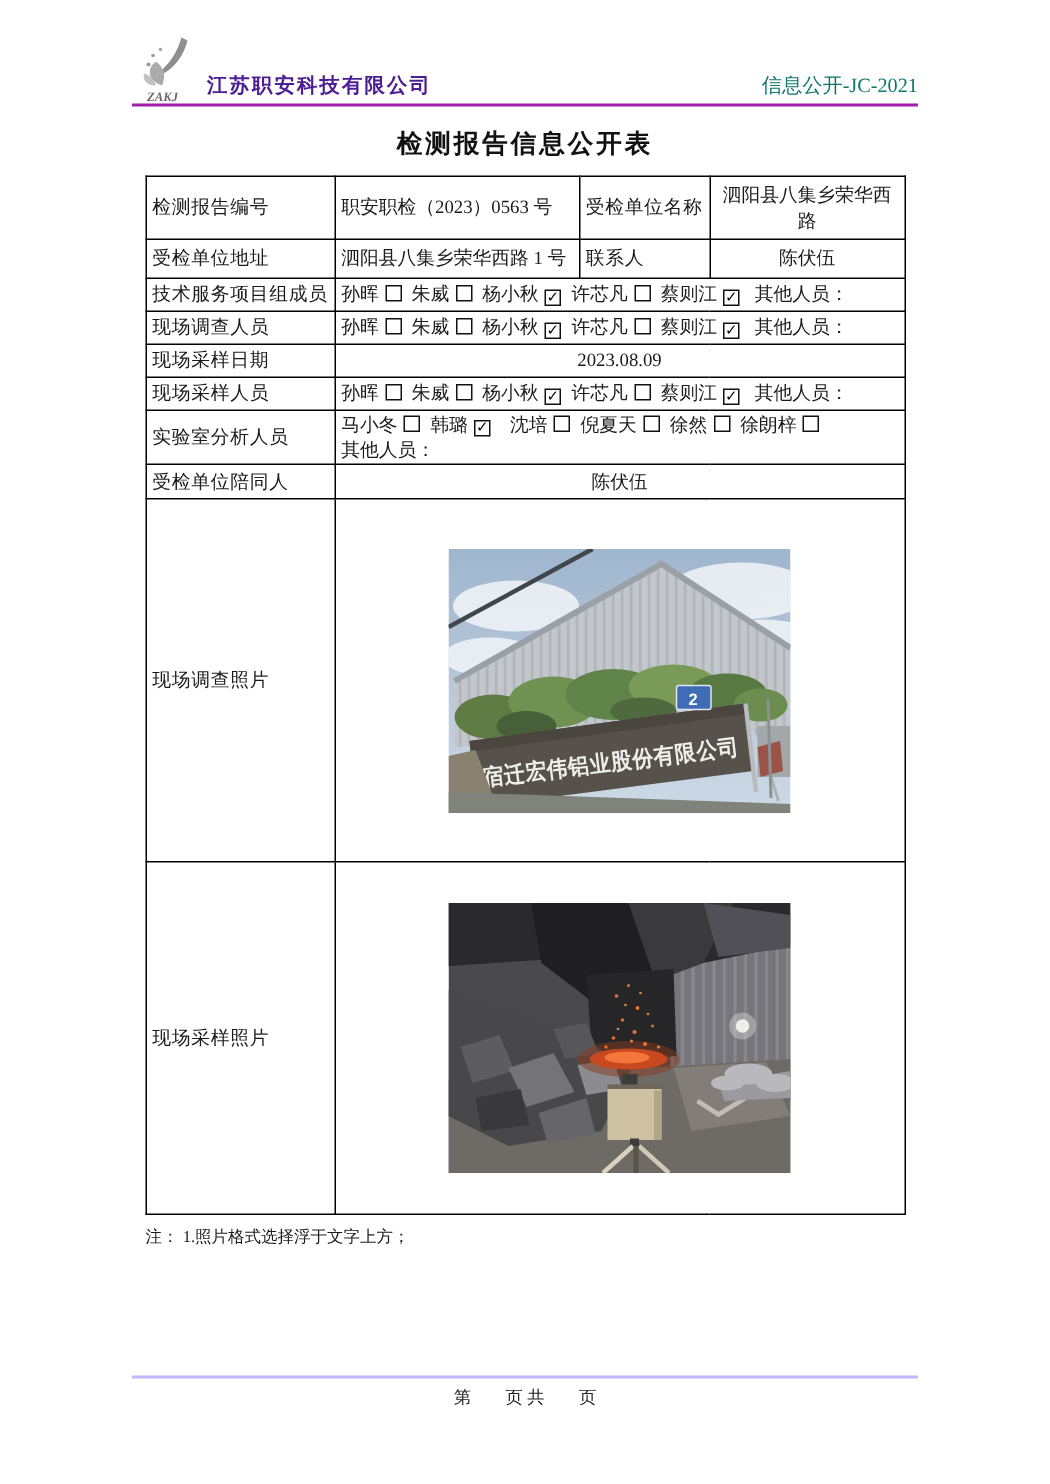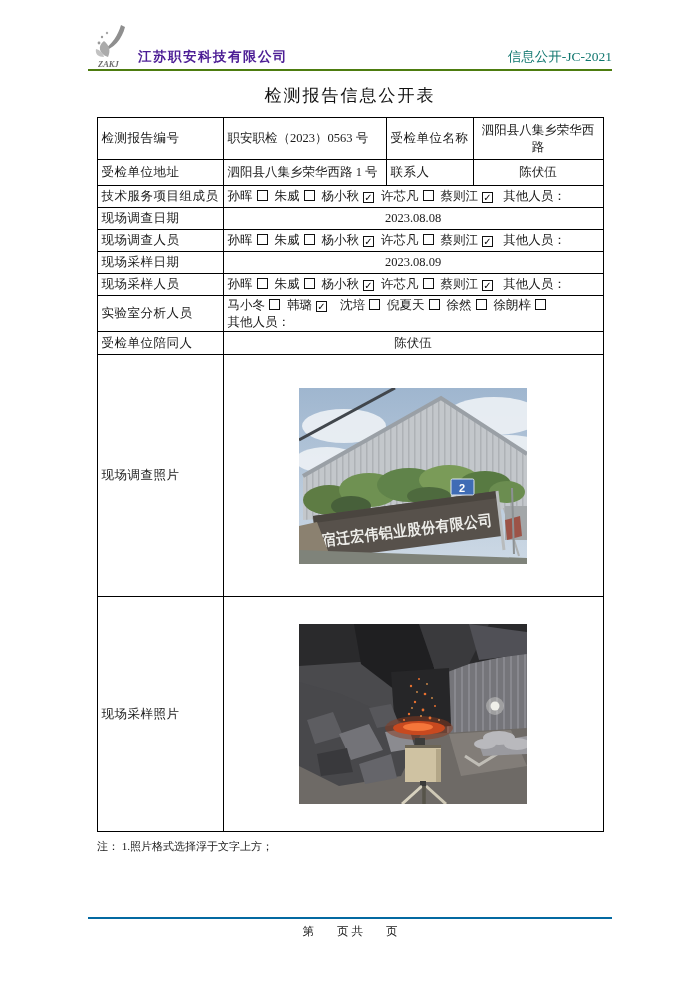--- a/index.html
+++ b/index.html
@@ -3,29 +3,29 @@
 <meta charset="utf-8">
 <style>
   html,body{margin:0;padding:0;background:#ffffff;}
   .page{
     position:relative;width:700px;height:989px;background:#fff;overflow:hidden;
     font-family:"Liberation Serif","DejaVu Serif",serif;color:#1a1a1a;
   }
   
   .hdr{
     margin:24px 88px 0 88px;width:524px;height:47px;box-sizing:border-box;
-    border-bottom:2px solid #4d7c0f;
+    border-bottom:2px solid #a21caf;
     display:flex;justify-content:space-between;align-items:flex-end;
   }
   .hdr-left{display:flex;align-items:flex-end;}
   .logo{width:48px;height:46px;position:relative;flex:0 0 auto;}
   .company-name{font-size:13.5px;font-weight:bold;letter-spacing:1.5px;color:#4c1d95;padding:0 0 3px 2px;}
   .doc-code{font-size:13.5px;font-weight:normal;color:#0f766e;padding-bottom:3px;}
   
-  .title{text-align:center;font-size:17px;font-weight:normal;letter-spacing:2px;margin:13px 0 10px 0;color:#111;}
+  .title{text-align:center;font-size:17px;font-weight:bold;letter-spacing:2px;margin:13px 0 10px 0;color:#111;}
   
   table.form{border-collapse:collapse;margin:0 auto;width:506px;table-layout:fixed;font-size:12.5px;line-height:1.3;}
   table.form td{border:1px solid #000;padding:1px 4px;vertical-align:middle;overflow:hidden;}
   td.lbl{letter-spacing:0.5px;}
   td.ctr{text-align:center;}
   td.val{text-align:left;padding-left:6px;}
   tr.r1{height:42px;} tr.r2{height:26px;}
   tr.r3,tr.r4,tr.r5,tr.r6,tr.r7{height:22px;}
   tr.r8{height:36px;} tr.r9{height:23px;}
   tr.r10{height:242px;} tr.r11{height:235px;}
@@ -34,21 +34,21 @@
   .cbx{
     display:inline-block;width:11px;height:11px;border:1.3px solid #111;box-sizing:border-box;
     margin-left:4px;vertical-align:-1px;text-align:center;line-height:9px;font-size:10px;font-weight:bold;
     font-family:"DejaVu Sans",sans-serif;color:#000;
   }
   .lab-gap .cbx-item:nth-child(2){margin-right:13px;}
   .photo-cell{text-align:center;}
   svg.photo{display:block;margin:0 auto;}
   
   .note{width:506px;margin:7px auto 0 auto;font-size:11px;text-align:left;}
-  .pfooter{position:absolute;left:88px;top:917px;width:524px;border-top:2px solid #0369a1;}
+  .pfooter{position:absolute;left:88px;top:917px;width:524px;border-top:2px solid #c4b5fd;}
   .pfooter-text{text-align:center;font-size:11.5px;margin-top:5px;white-space:pre;color:#222;}
 </style>
 </head>
 <body>
 
 <div class="page">
 
   <div class="hdr">
     <div class="hdr-left">
       <div class="logo">
@@ -93,24 +93,20 @@
     </tr>
 
     <tr class="r3">
       <td class="lbl">技术服务项目组成员</td>
       <td class="val people-cell" colspan="3">
         <span><span class="cbx-item"><span>孙晖</span><span class="cbx"></span></span><span class="cbx-item"><span>朱威</span><span class="cbx"></span></span><span class="cbx-item"><span>杨小秋</span><span class="cbx checked">✓</span></span><span class="cbx-item"><span>许芯凡</span><span class="cbx"></span></span><span class="cbx-item"><span>蔡则江</span><span class="cbx checked">✓</span></span></span>
         <span>其他人员：</span>
       </td>
     </tr>
 
-    <tr class="r4">
-      <td class="lbl">现场调查日期</td>
-      <td class="ctr" colspan="3">2023.08.08</td>
-    </tr>
 
     <tr class="r5">
       <td class="lbl">现场调查人员</td>
       <td class="val people-cell" colspan="3">
         <span><span class="cbx-item"><span>孙晖</span><span class="cbx"></span></span><span class="cbx-item"><span>朱威</span><span class="cbx"></span></span><span class="cbx-item"><span>杨小秋</span><span class="cbx checked">✓</span></span><span class="cbx-item"><span>许芯凡</span><span class="cbx"></span></span><span class="cbx-item"><span>蔡则江</span><span class="cbx checked">✓</span></span></span>
         <span>其他人员：</span>
       </td>
     </tr>
 
     <tr class="r6">

